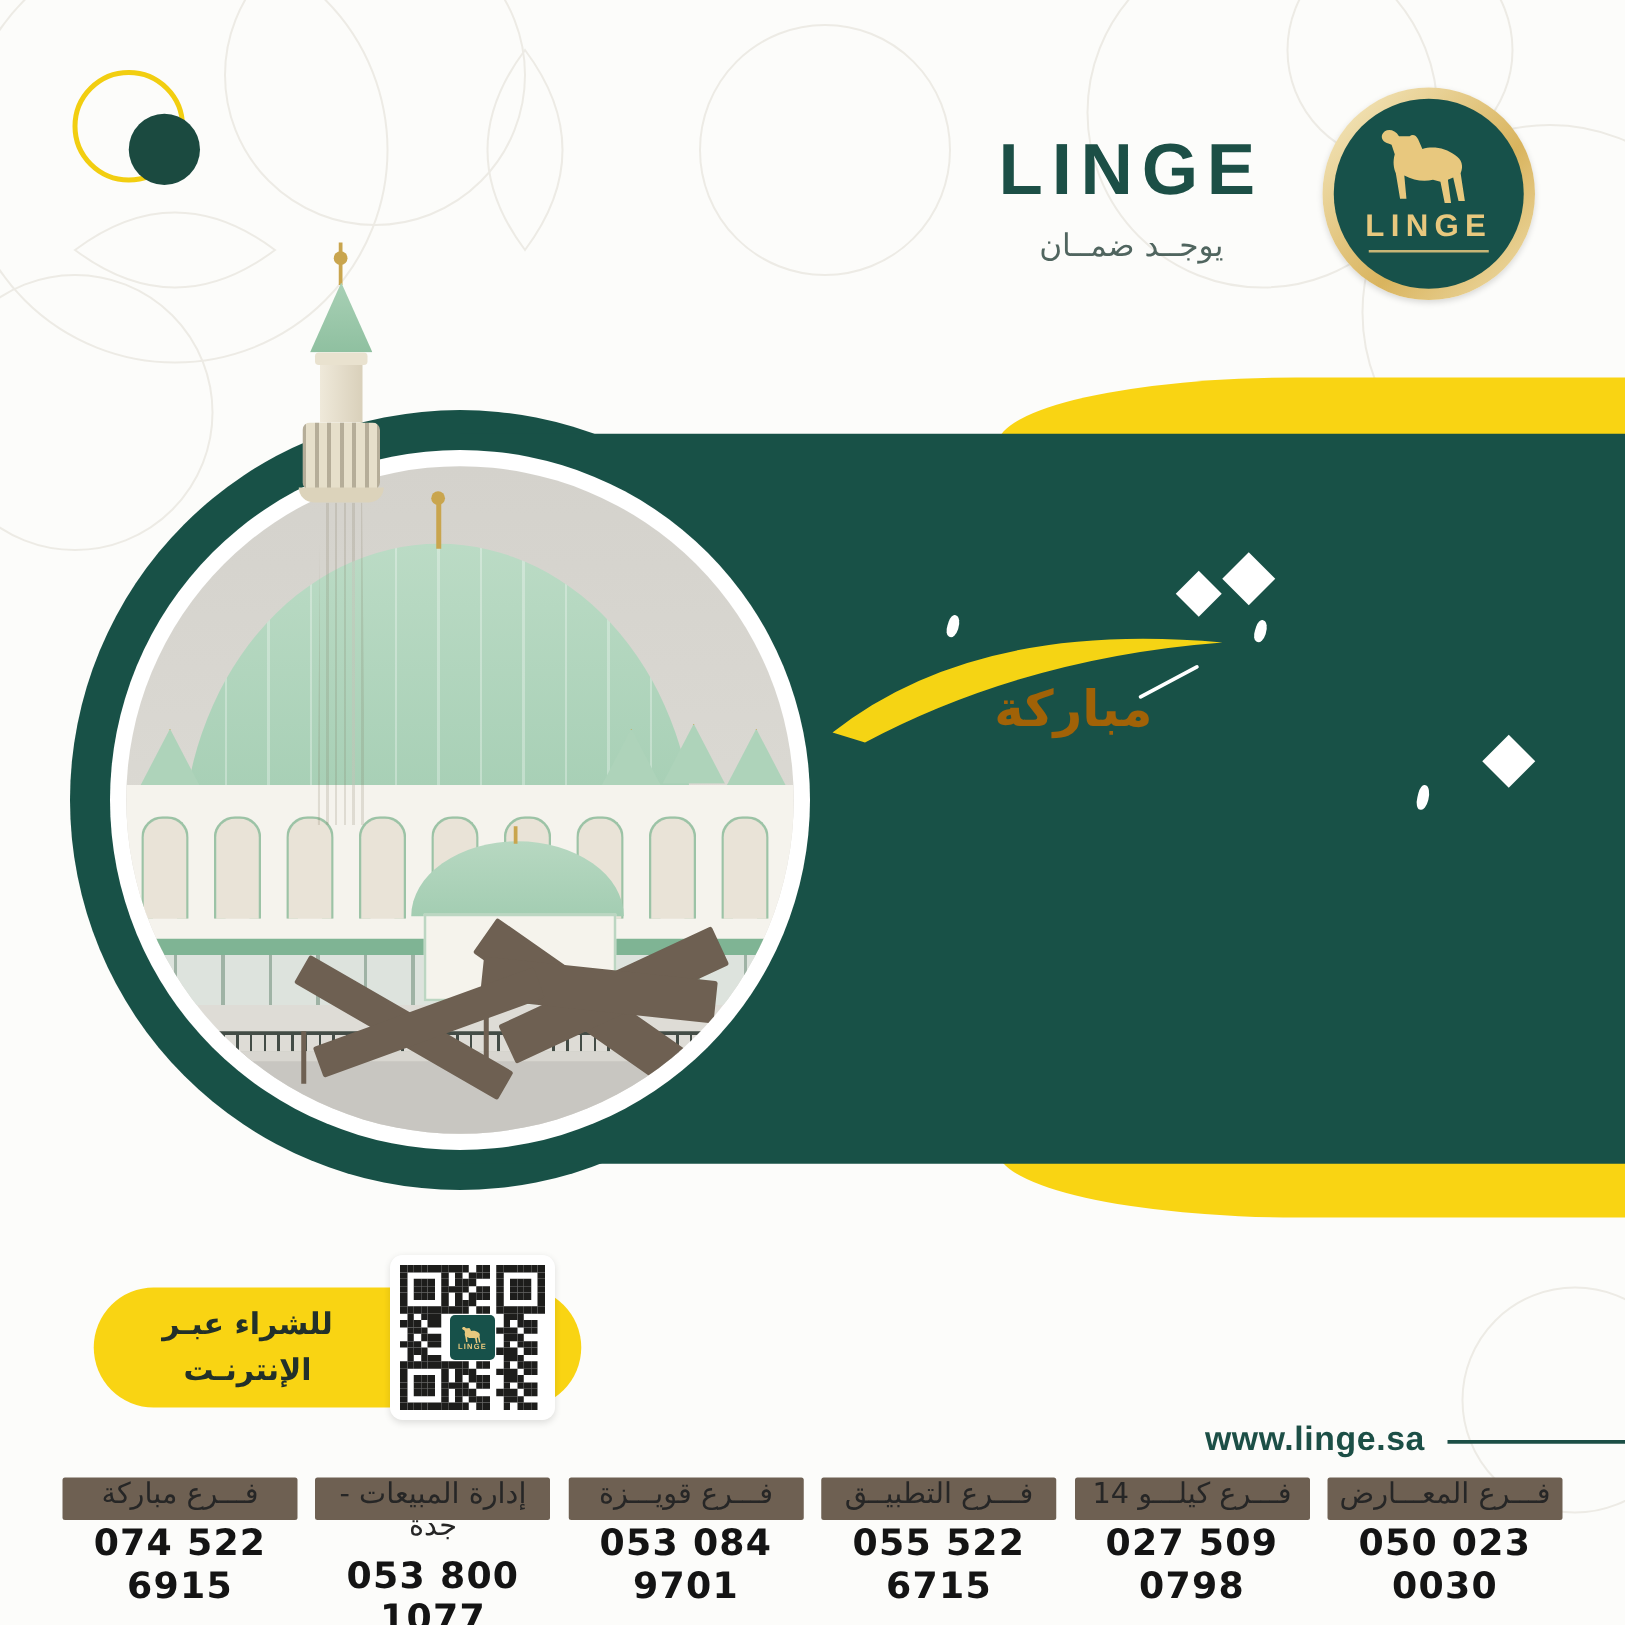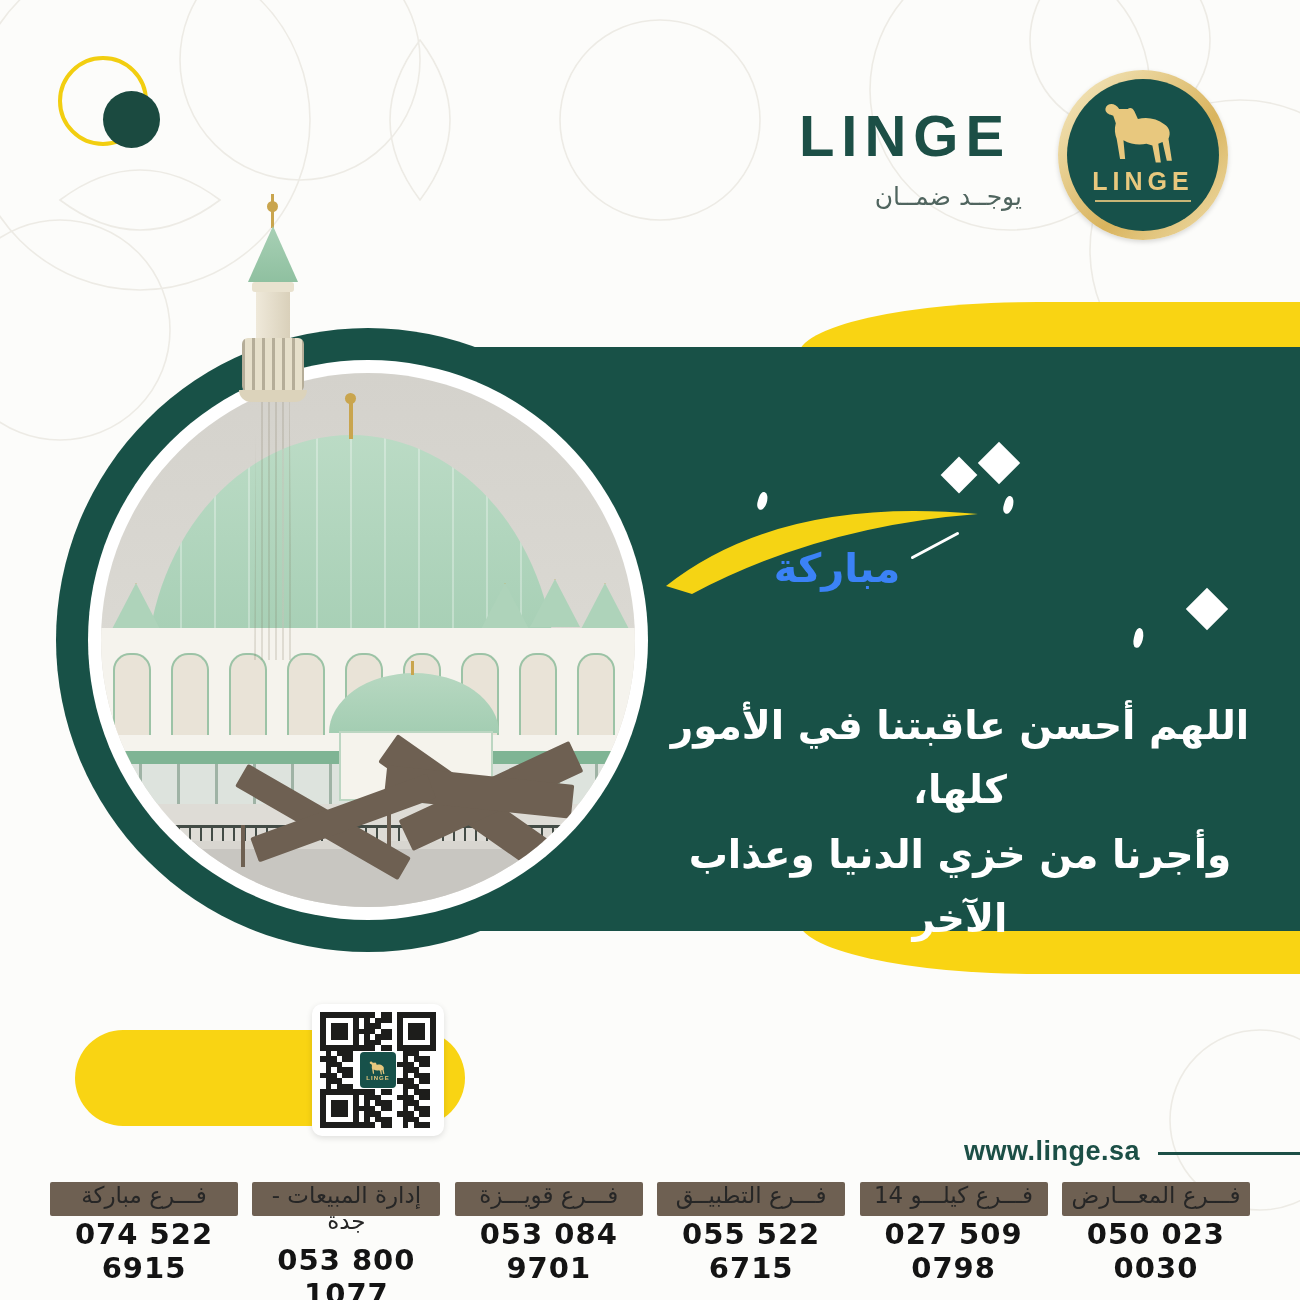--- a/index.html
+++ b/index.html
@@ -12,21 +12,21 @@
 
   
   .deco-ring{left:58px;top:56px;width:82px;height:82px;border-radius:50%;
              border:4px solid #F2CE10;z-index:1;}
   .deco-dot{left:103px;top:91px;width:57px;height:57px;border-radius:50%;
             background:#1B4A40;z-index:1;}
 
   
   .wordmark{left:788px;top:102px;width:234px;text-align:center;z-index:6;
             font-weight:700;font-size:58px;letter-spacing:7px;color:#1C4F46;}
-  .tagline{left:788px;top:182px;width:234px;z-index:6;direction:rtl;
+  .tagline{left:788px;top:182px;width:234px;text-align:center;z-index:6;direction:rtl;
            font-family:"DejaVu Sans",sans-serif;font-size:25px;letter-spacing:1px;color:#50655F;}
 
   .badge{left:1058px;top:70px;width:170px;height:170px;border-radius:50%;z-index:6;
          background:linear-gradient(135deg,#F6EBC6,#D9B45E 60%,#F0DFAE);
          box-shadow:0 2px 5px rgba(0,0,0,.15);}
   .badge-inner{left:9px;top:9px;width:152px;height:152px;border-radius:50%;
                background:#17514A;display:flex;flex-direction:column;align-items:center;}
   .badge-camel{margin-top:18px;width:92px;height:68px;}
   .badge-label{color:#E8C87E;font-weight:700;font-size:25px;letter-spacing:5px;margin-top:2px;}
   .badge-rule{width:96px;height:2px;background:#E8C87E;margin-top:4px;opacity:.85;}
@@ -95,22 +95,22 @@
   .diamond{background:#ffffff;transform:rotate(45deg);z-index:7;}
   .d1{left:946px;top:462px;width:26px;height:26px;}
   .d2{left:984px;top:448px;width:30px;height:30px;}
   .d3{left:1192px;top:594px;width:30px;height:30px;}
   .tick{background:#ffffff;border-radius:40% 60% 50% 50%;z-index:7;}
   .t1{left:758px;top:492px;width:9px;height:18px;transform:rotate(18deg);}
   .t2{left:1004px;top:496px;width:9px;height:18px;transform:rotate(18deg);}
   .t3{left:1134px;top:628px;width:9px;height:20px;transform:rotate(14deg);}
   .slash{left:908px;top:544px;width:54px;height:3px;background:#fff;border-radius:2px;
          transform:rotate(-28deg);z-index:7;}
-  .subtitle{left:752px;top:545px;width:170px;text-align:center;direction:rtl;z-index:7;
-       font-family:"DejaVu Sans",sans-serif;font-weight:700;font-size:40px;color:#3b82f6;}
+  .subtitle{left:752px;top:545px;width:170px;text-align:right;direction:rtl;z-index:7;
+       font-family:"DejaVu Sans",sans-serif;font-weight:700;font-size:40px;color:#a16207;}
   .title-en{left:648px;top:645px;width:640px;text-align:center;z-index:6;color:#E8EFEC;
        font-size:29px;letter-spacing:13px;word-spacing:22px;font-weight:400;}
   .dua{left:636px;top:694px;width:648px;text-align:center;direction:rtl;z-index:6;
        font-family:"DejaVu Sans",sans-serif;font-weight:700;font-size:39px;color:#ffffff;line-height:1.65;}
 
   
   .pill{left:75px;top:1030px;width:390px;height:96px;border-radius:48px;background:#F9D413;z-index:6;}
   .pill-text{left:92px;top:1041px;width:212px;text-align:center;direction:rtl;z-index:7;
        font-family:"DejaVu Sans",sans-serif;font-weight:700;font-size:24px;color:#22302A;line-height:1.55;}
   .qr-box{left:312px;top:1004px;width:132px;height:132px;background:#ffffff;border-radius:10px;
@@ -228,27 +228,24 @@
     <path d="M6 98 Q120 8 318 26 Q160 38 32 106 Z" fill="#F5D414"></path>
   </svg>
   <div class="abs diamond d1"></div>
   <div class="abs diamond d2"></div>
   <div class="abs diamond d3"></div>
   <div class="abs tick t1"></div>
   <div class="abs tick t2"></div>
   <div class="abs tick t3"></div>
   <div class="abs slash"></div>
   <div class="abs subtitle">مباركة</div>
-  <div class="abs dua">
-    <div>اللهم أحسن عاقبتنا في الأمور كلها،</div>
-    <div>وأجرنا من خزي الدنيا وعذاب الآخر</div>
-  </div>
 
   <div class="abs pill"></div>
   <div class="abs pill-text">
+    <div>للشراء عبـر الإنترنـت</div>
   </div>
   <div class="abs qr-box">
     <div id="qr-cells">
         <i class="on"></i>
         <i class="on"></i>
         <i class="on"></i>
         <i class="on"></i>
         <i class="on"></i>
         <i class="on"></i>
         <i class="on"></i>

